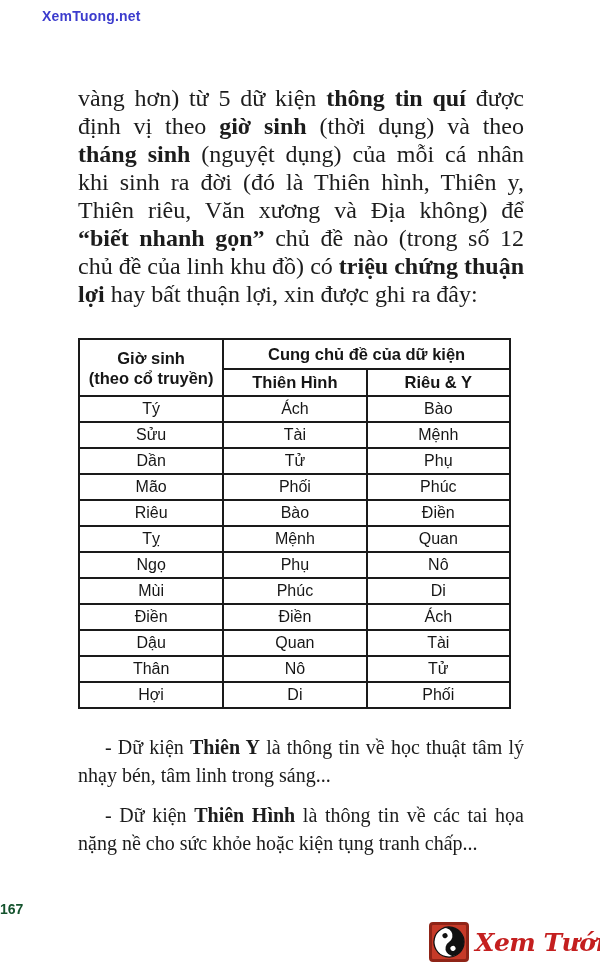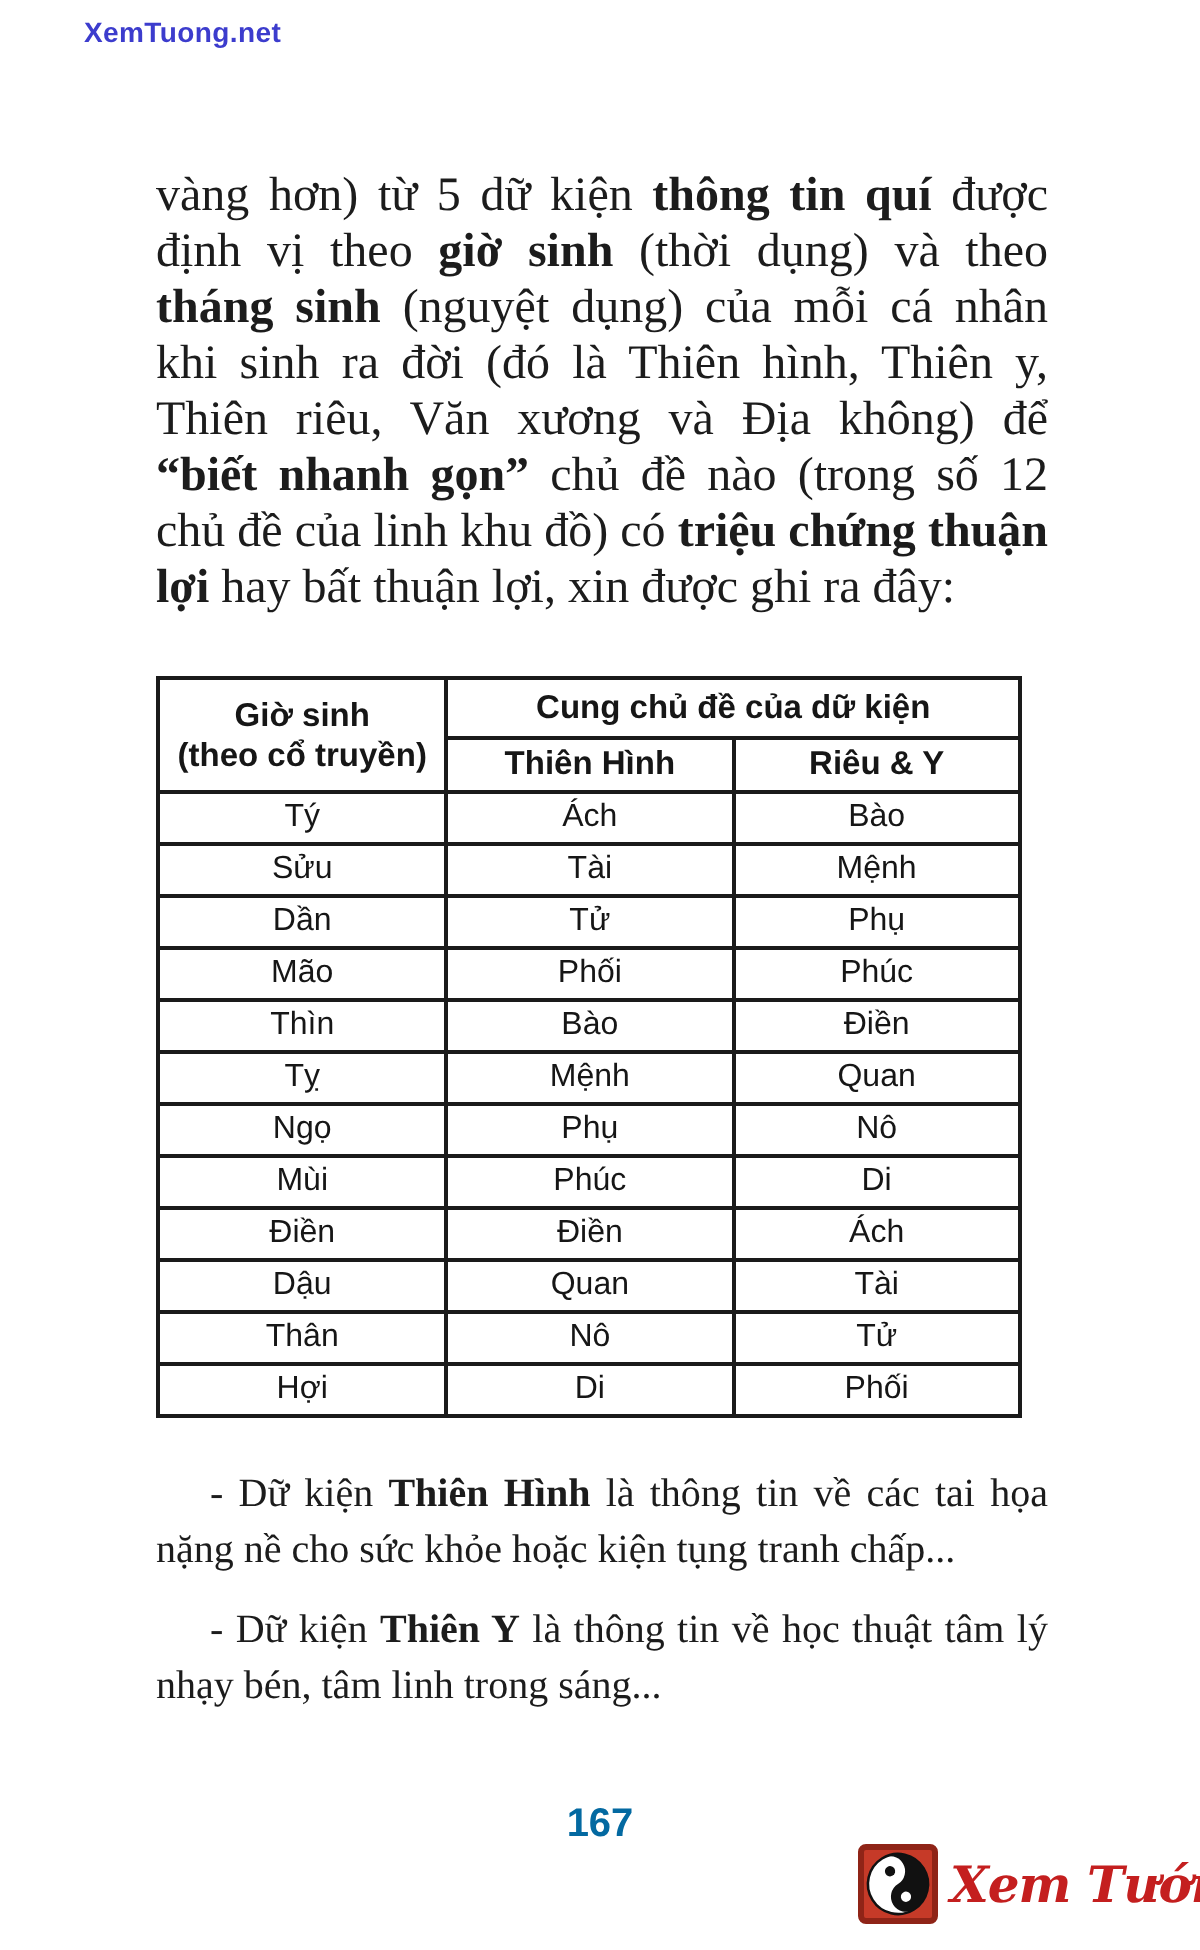--- a/index.html
+++ b/index.html
@@ -41,23 +41,23 @@
   table.map tbody td{font-size:16px;font-weight:400;height:24px;}
   
   .notes{
     position:absolute;left:78px;top:733px;width:446px;
     font-size:20px;line-height:28px;color:#1c1c1c;
   }
   .notes .head{margin:0 0 12px;text-indent:27px;}
   .notes p.note{margin:0 0 12px;text-indent:27px;text-align:justify;}
   
   .page-number{
-    position:absolute;left:0;top:901px;width:100%;text-align:center;
+    position:absolute;left:0;top:901px;width:100%;
     font-family:"Liberation Sans",sans-serif;font-weight:700;
-    font-size:20px;color:#0369a1;
+    font-size:14px;color:#14532d;
   }
   
   .footer-logo{
     position:absolute;left:429px;top:920px;height:44px;
     display:flex;align-items:center;gap:6px;cursor:pointer;
   }
   .yy-box{
     width:40px;height:40px;box-sizing:border-box;flex:0 0 auto;
     background:#c63a28;border:3px solid #8f2417;border-radius:4px;
     display:flex;align-items:center;justify-content:center;
@@ -110,21 +110,21 @@
           <td>Dần</td>
           <td>Tử</td>
           <td>Phụ</td>
         </tr>
         <tr>
           <td>Mão</td>
           <td>Phối</td>
           <td>Phúc</td>
         </tr>
         <tr>
-          <td>Thìn</td>
+          <td>Riêu</td>
           <td>Bào</td>
           <td>Điền</td>
         </tr>
         <tr>
           <td>Tỵ</td>
           <td>Mệnh</td>
           <td>Quan</td>
         </tr>
         <tr>
           <td>Ngọ</td>
@@ -153,22 +153,22 @@
         </tr>
         <tr>
           <td>Hợi</td>
           <td>Di</td>
           <td>Phối</td>
         </tr>
       </tbody>
   </table>
 
   <div class="notes">
+    <p class="note">-  Dữ kiện <b>Thiên Y</b> là thông tin về học thuật tâm lý nhạy bén, tâm linh trong sáng...</p>
     <p class="note">-  Dữ kiện <b>Thiên Hình</b> là thông tin về các tai họa nặng nề cho sức khỏe hoặc kiện tụng tranh chấp...</p>
-    <p class="note">-  Dữ kiện <b>Thiên Y</b> là thông tin về học thuật tâm lý nhạy bén, tâm linh trong sáng...</p>
   </div>
 
   <div class="page-number">167</div>
 
   <div class="footer-logo">
     <span class="yy-box">
       <svg width="32" height="32" viewBox="0 0 100 100" aria-hidden="true">
         <circle cx="50" cy="50" r="47" fill="#ffffff" stroke="#111111" stroke-width="4"></circle>
         <path d="M50 3 a47 47 0 0 1 0 94 a23.5 23.5 0 0 1 0 -47 a23.5 23.5 0 0 0 0 -47 Z" fill="#111111"></path>
         <circle cx="50" cy="26.5" r="8" fill="#111111"></circle>

